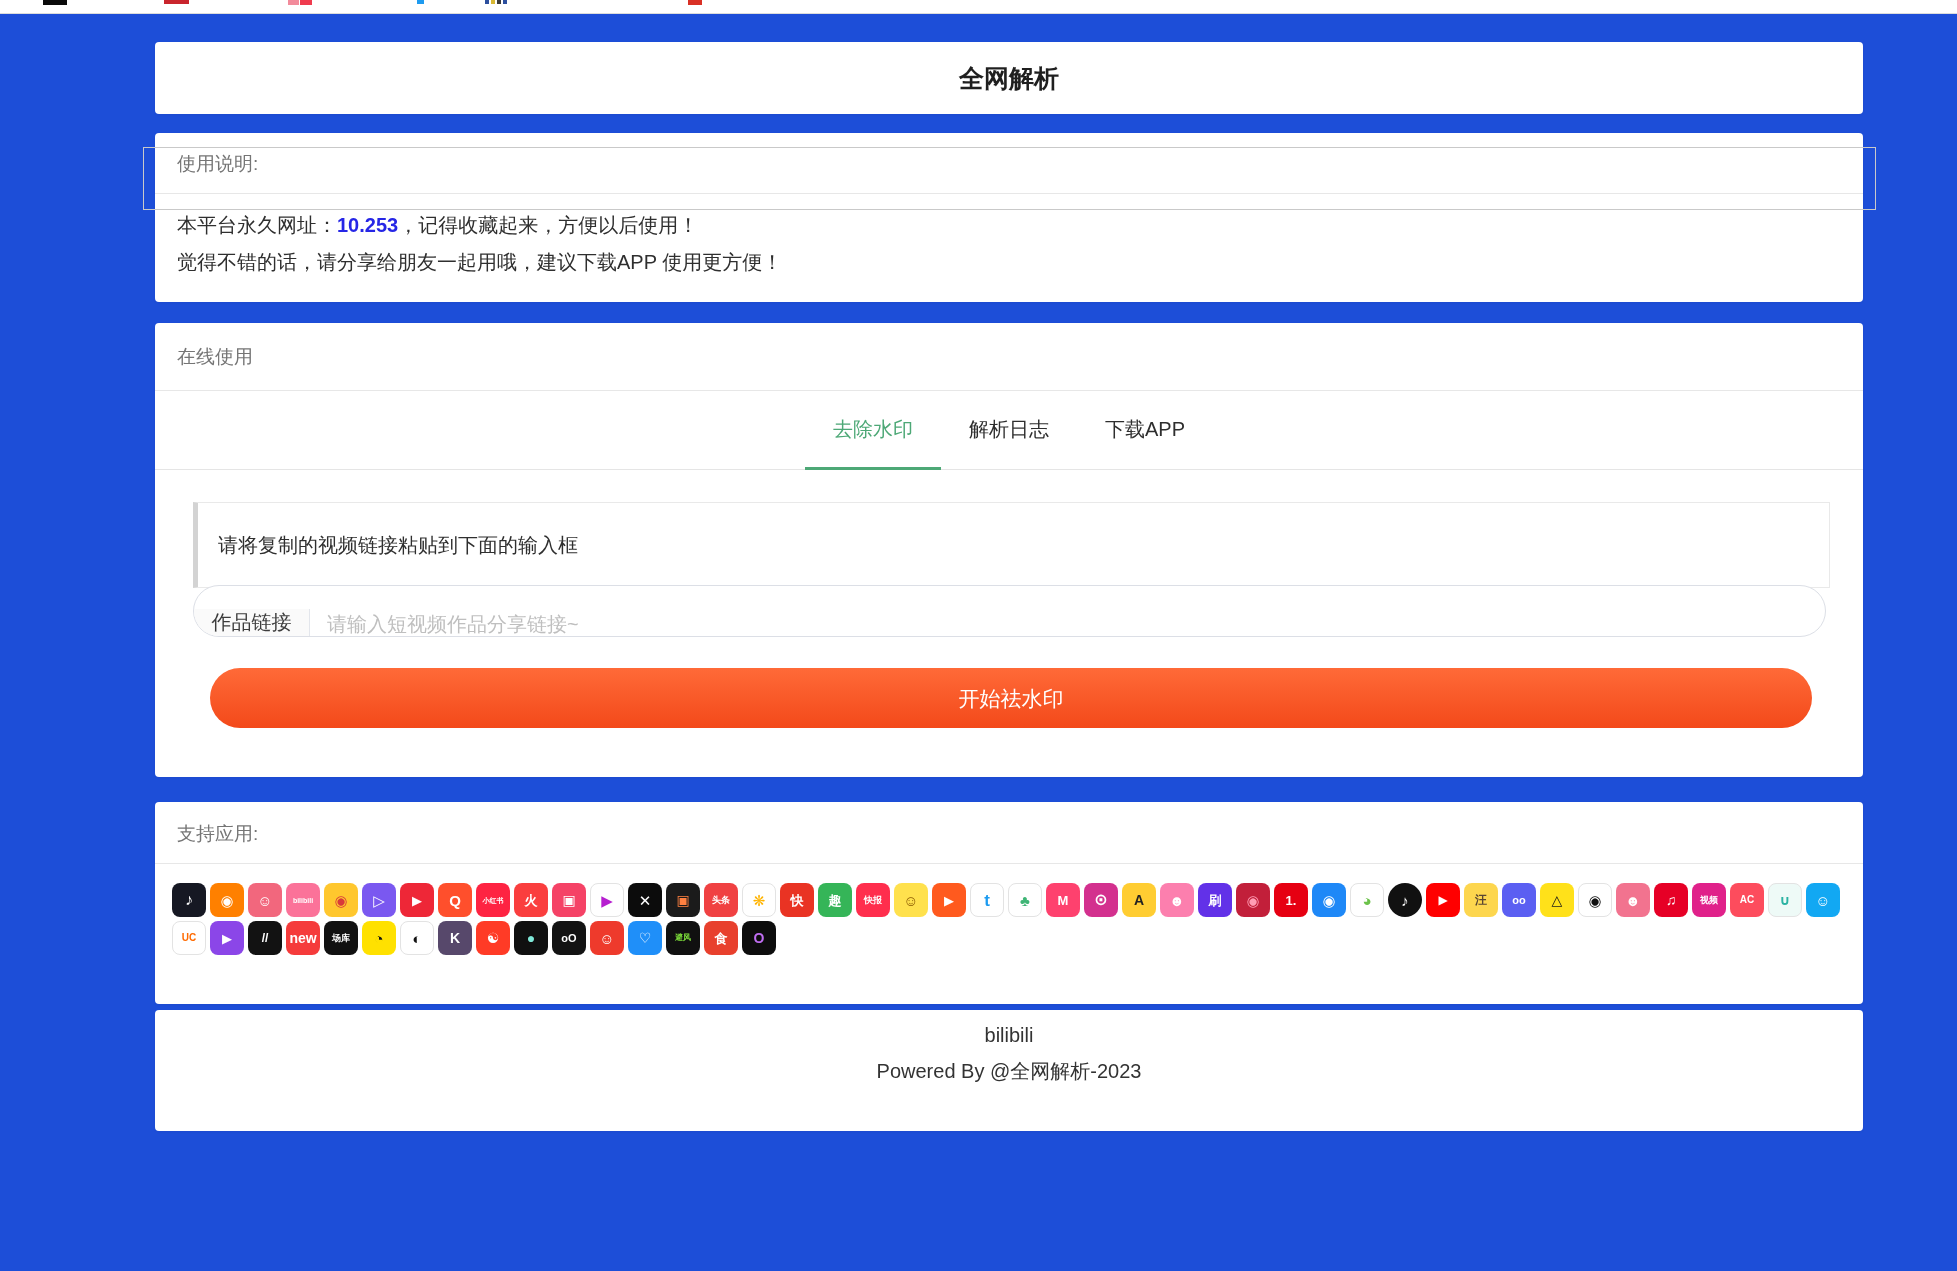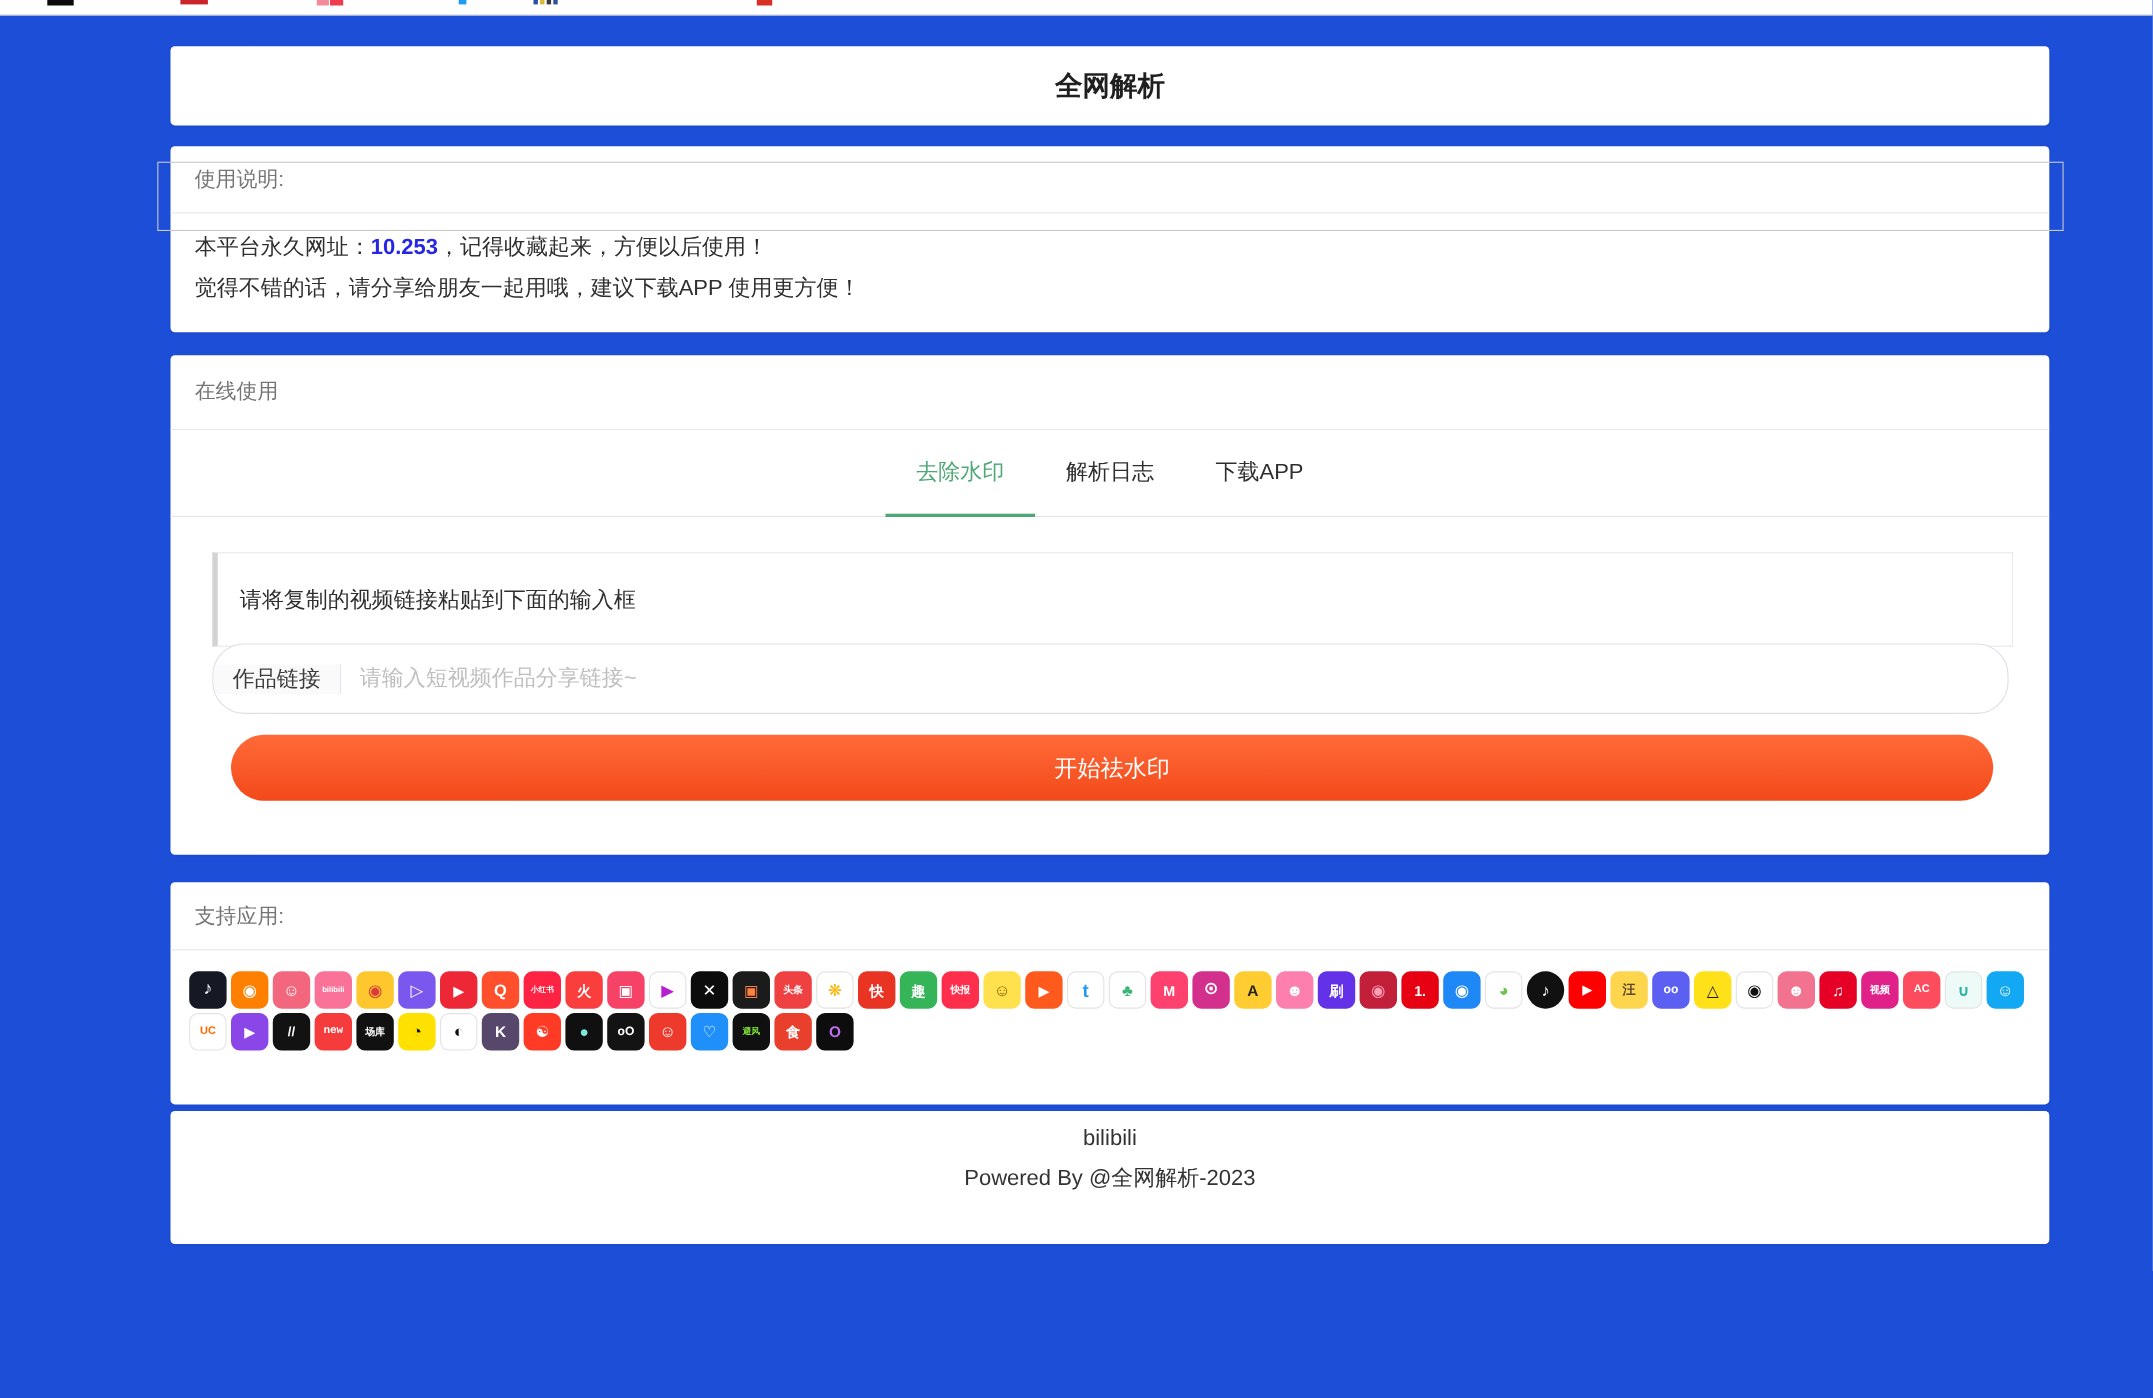--- a/index.html
+++ b/index.html
@@ -60,23 +60,23 @@
   .tab.active::after{
     content:"";position:absolute;left:0;right:0;bottom:-1px;height:3px;background:var(--green);
   }
   #quote-box{
     position:absolute;left:38px;right:33px;top:161px;height:86px;
     border:1px solid #e9e9e9;border-left:5px solid #d3d3d3;
     display:flex;align-items:center;padding-left:20px;box-sizing:border-box;
     font-size:20px;color:#2f2f2f;background:#fff;margin-top:18px;
   }
   #input-row{
-    position:absolute;left:38px;right:37px;top:262px;height:64px;
+    position:absolute;left:38px;right:37px;top:262px;height:52px;
     border:1px solid #dcdfe6;border-radius:29px;background:#fff;
-    display:flex;align-items:center;box-sizing:border-box;overflow:hidden;
+    display:flex;align-items:flex-end;box-sizing:border-box;overflow:hidden;
   }
   #input-label{
     width:115px;background:#fafafa;border-right:1px solid #e3e6ec;
     display:flex;align-items:center;justify-content:center;
     font-size:20px;color:#3c3c3c;flex:0 0 auto;
   }
   #link-input{
     flex:1;border:none;outline:none;font-size:20px;color:#333;
     padding:0 0 0 17px;font-family:inherit;background:transparent;
   }
@@ -298,21 +298,21 @@
         <div class="app-icon bordered" style="background: rgb(255, 255, 255);">
           <span class="glyph" style="color: rgb(255, 106, 0); font-size: 10px;">UC</span>
         </div>
         <div class="app-icon" style="background: rgb(139, 70, 232);">
           <span class="glyph" style="color: rgb(255, 255, 255); font-size: 13px;">▶</span>
         </div>
         <div class="app-icon" style="background: rgb(18, 18, 18);">
           <span class="glyph" style="color: rgb(255, 255, 255); font-size: 12px;">//</span>
         </div>
         <div class="app-icon" style="background: rgb(245, 59, 59);">
-          <span class="glyph" style="color: rgb(255, 255, 255); font-size: 10px; font-family: Liberation Mono, monospace;">new</span>
+          <span class="glyph" style="color: rgb(255, 255, 255); font-size: 14px;">new</span>
         </div>
         <div class="app-icon" style="background: rgb(17, 17, 17);">
           <span class="glyph" style="color: rgb(255, 255, 255); font-size: 9px;">场库</span>
         </div>
         <div class="app-icon" style="background: rgb(255, 225, 0);">
           <span class="glyph" style="color: rgb(17, 17, 17); font-size: 15px;">◔</span>
         </div>
         <div class="app-icon bordered" style="background: rgb(255, 255, 255);">
           <span class="glyph" style="color: rgb(17, 17, 17); font-size: 15px;">◐</span>
         </div>

